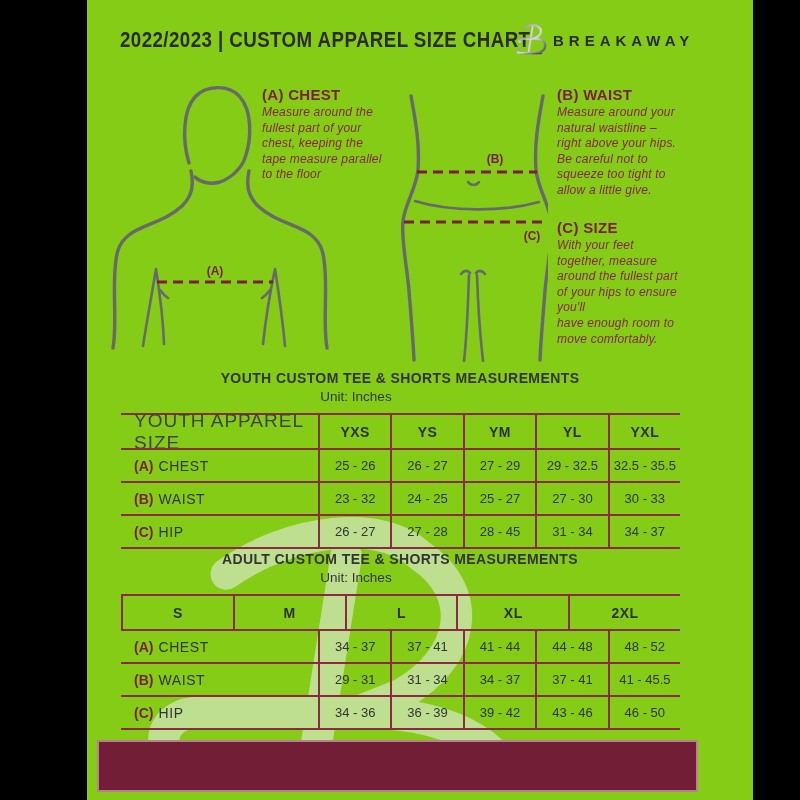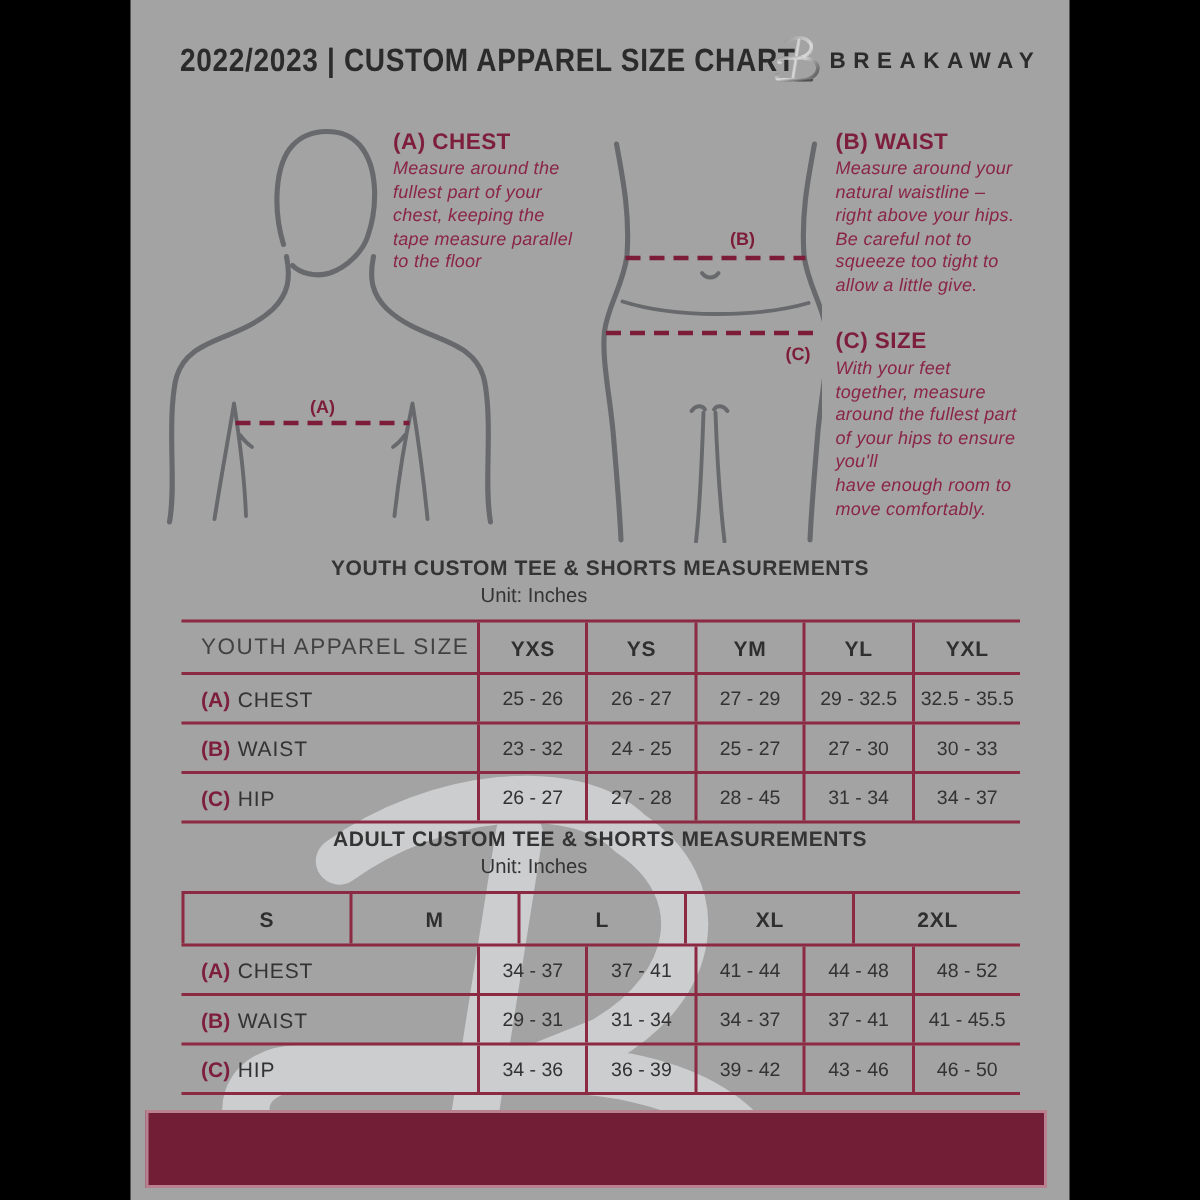--- a/index.html
+++ b/index.html
@@ -3,21 +3,21 @@
 <meta charset="utf-8">
 <style>
   html,body{margin:0;padding:0;}
   body{
     width:800px;height:800px;overflow:hidden;position:relative;
     background:#000;font-family:"Liberation Sans",sans-serif;
     -webkit-font-smoothing:antialiased;
   }
   .page{
     position:absolute;left:87px;top:0;width:626px;height:800px;
-    background:#a3a3a3;overflow:hidden;
+    background:#84cc16;overflow:hidden;padding-left:40px;
   }
   .abs{position:absolute;}
 
   
   .hdr-title{
     left:33px;top:28px;font-size:21.5px;font-weight:bold;color:#2b2b2b;
     letter-spacing:.5px;transform:scaleX(.87);transform-origin:left center;
     white-space:nowrap;
   }
   .logo-mark{left:427px;top:21px;}
@@ -58,21 +58,21 @@
   }
 
   
   .size-table{left:34px;width:559px;display:flex;flex-direction:column;}
   .tr{display:flex;height:31px;border-top:2px solid #8c2943;}
   .tr.th{height:33px;}
   .tr.last{border-bottom:2px solid #8c2943;}
   .td{flex:1;display:flex;align-items:center;justify-content:center;
       border-left:2px solid #8c2943;color:#333;font-size:13px;}
   .td.label-col{flex:0 0 184px;border-left:none;justify-content:flex-start;padding-left:13px;}
-  .head-label{font-size:15px;color:#424242;letter-spacing:1px;}
+  .head-label{font-size:19px;color:#424242;letter-spacing:1px;}
   .size-head{font-size:14px;font-weight:bold;color:#2f2f2f;letter-spacing:.5px;}
   .row-pfx{color:#7c1e3c;font-weight:bold;font-size:14px;margin-right:5px;}
   .row-lbl{color:#333;font-size:14px;letter-spacing:.6px;text-align:center;}
 
   
   .wm-clip{left:10px;top:500px;width:480px;height:240px;overflow:hidden;opacity:.55;}
   .wm{stroke:#eef0f2;fill:none;stroke-linecap:round;stroke-linejoin:round;stroke-width:3.4px;}
   .footer-bar{
     left:10px;top:740px;width:601px;height:52px;box-sizing:border-box;
     background:#731e37;border:2px solid #b9808f;

